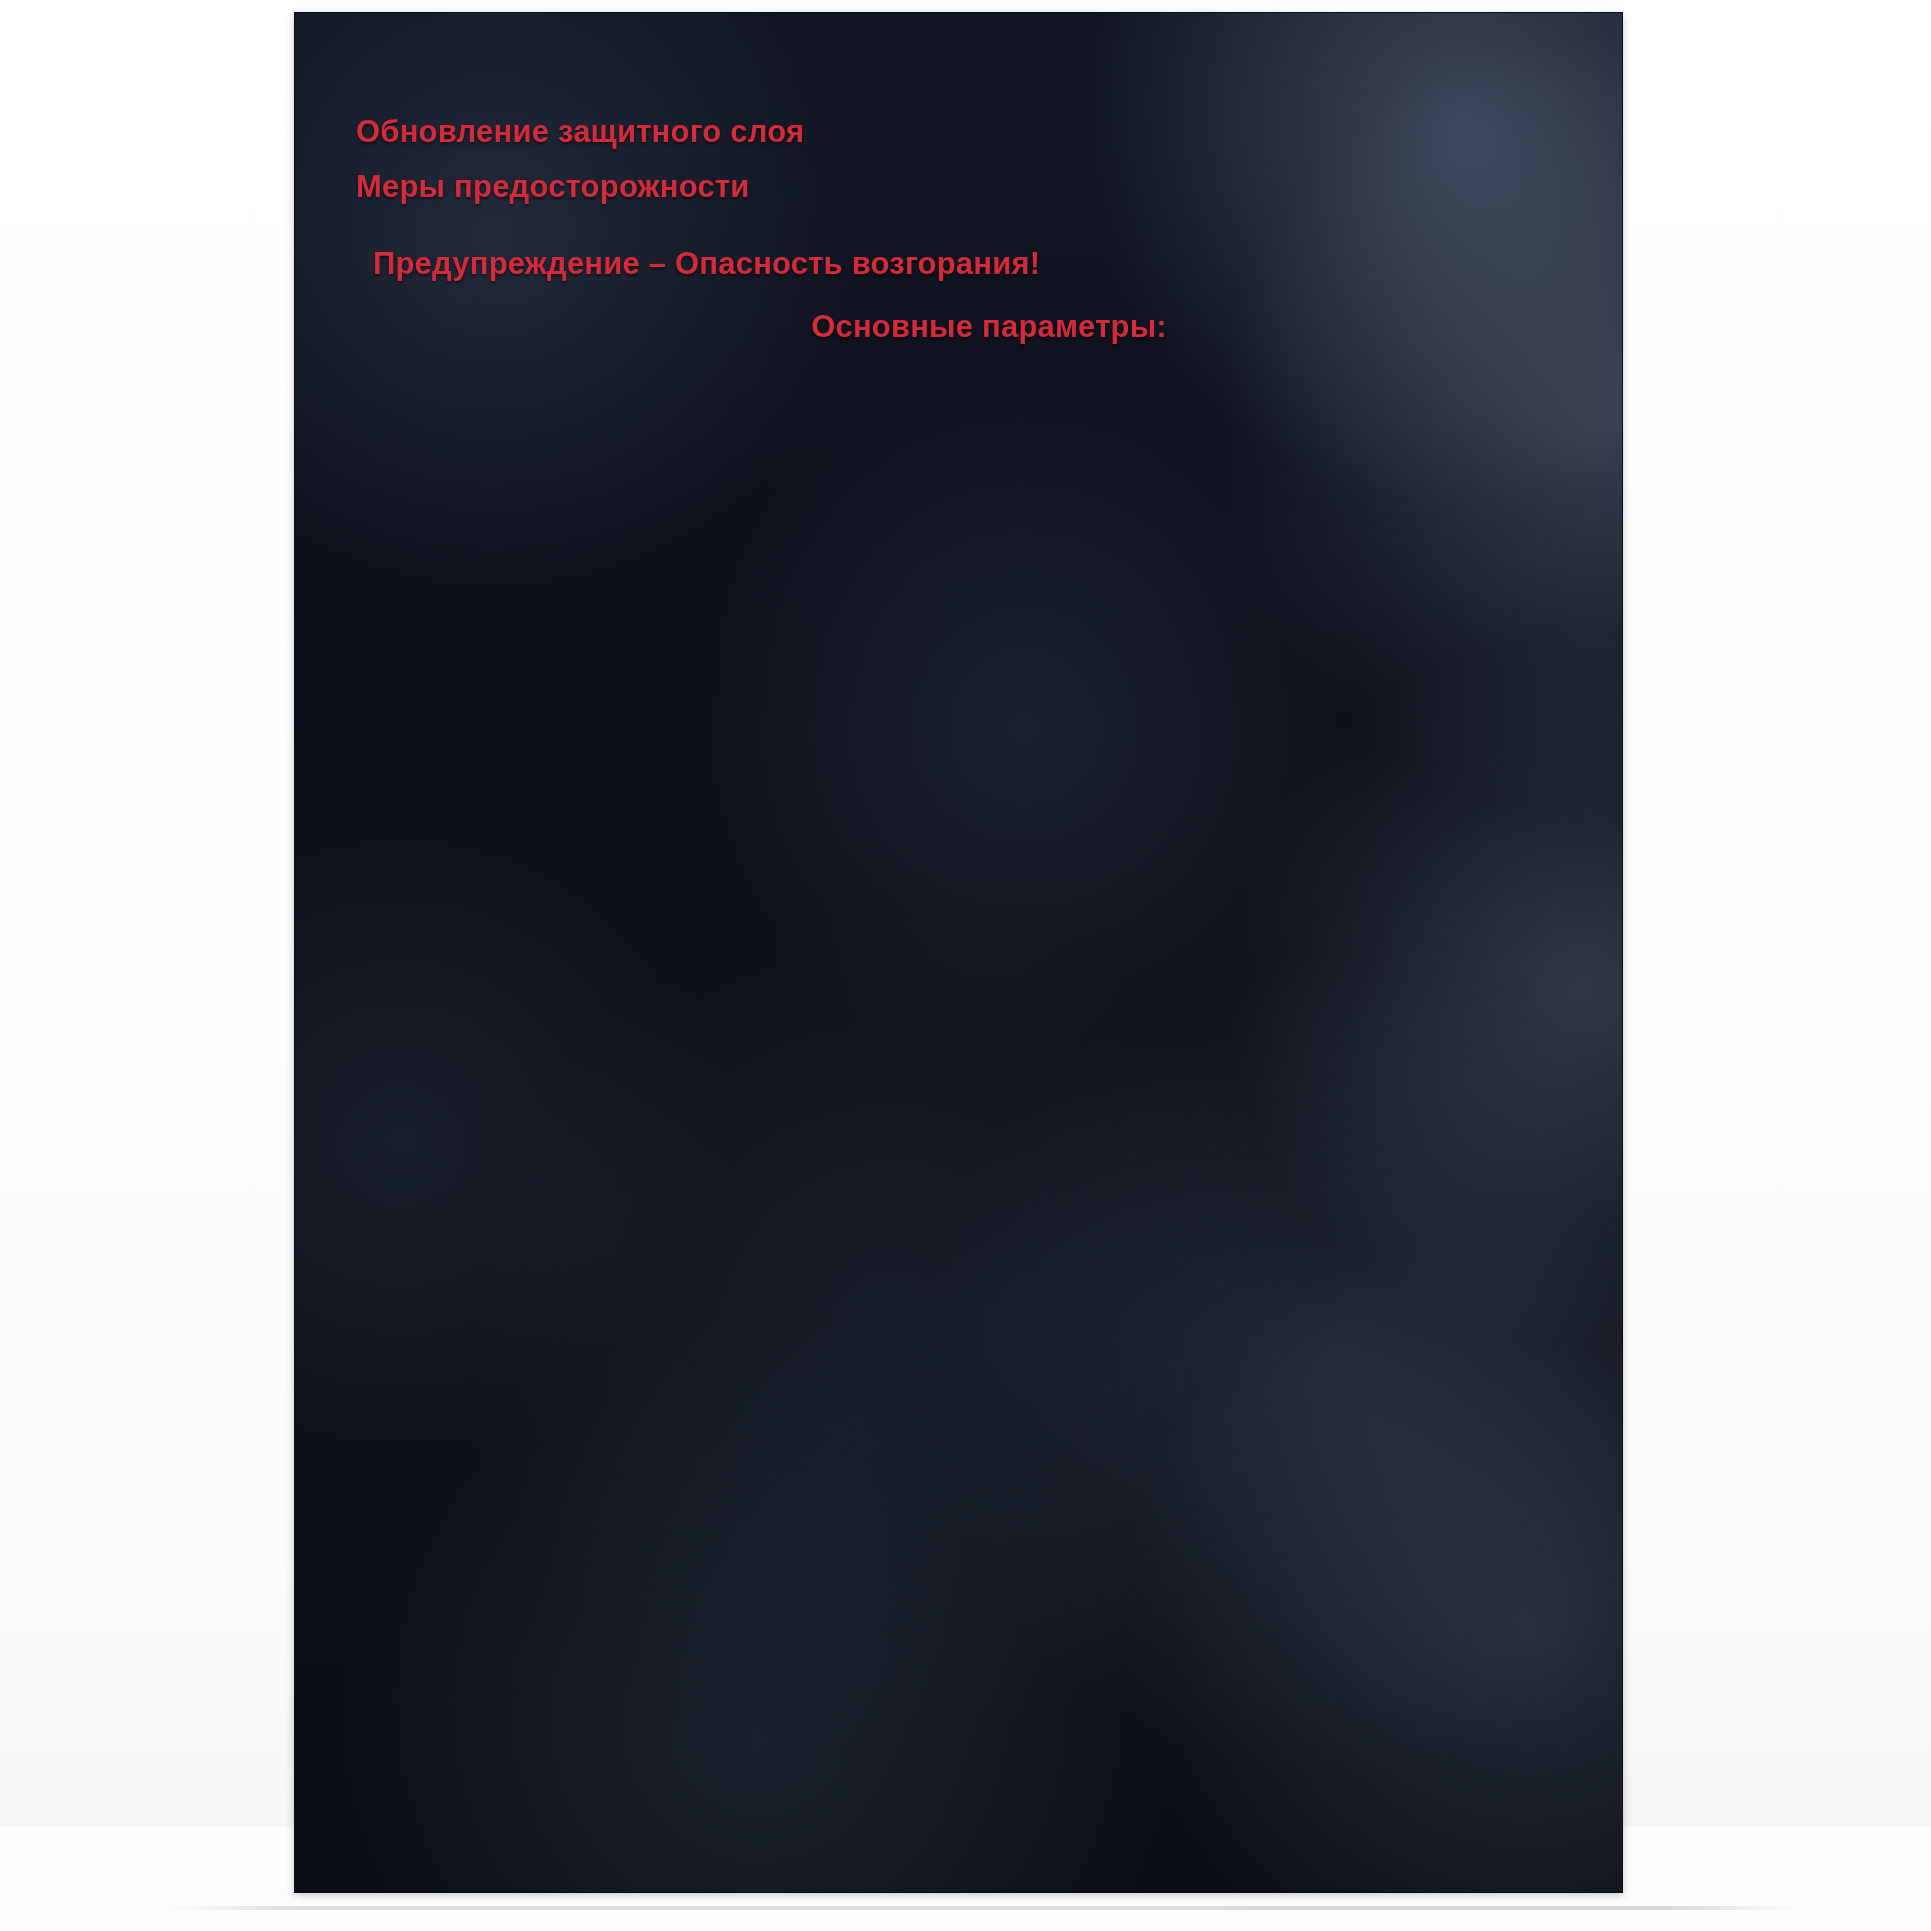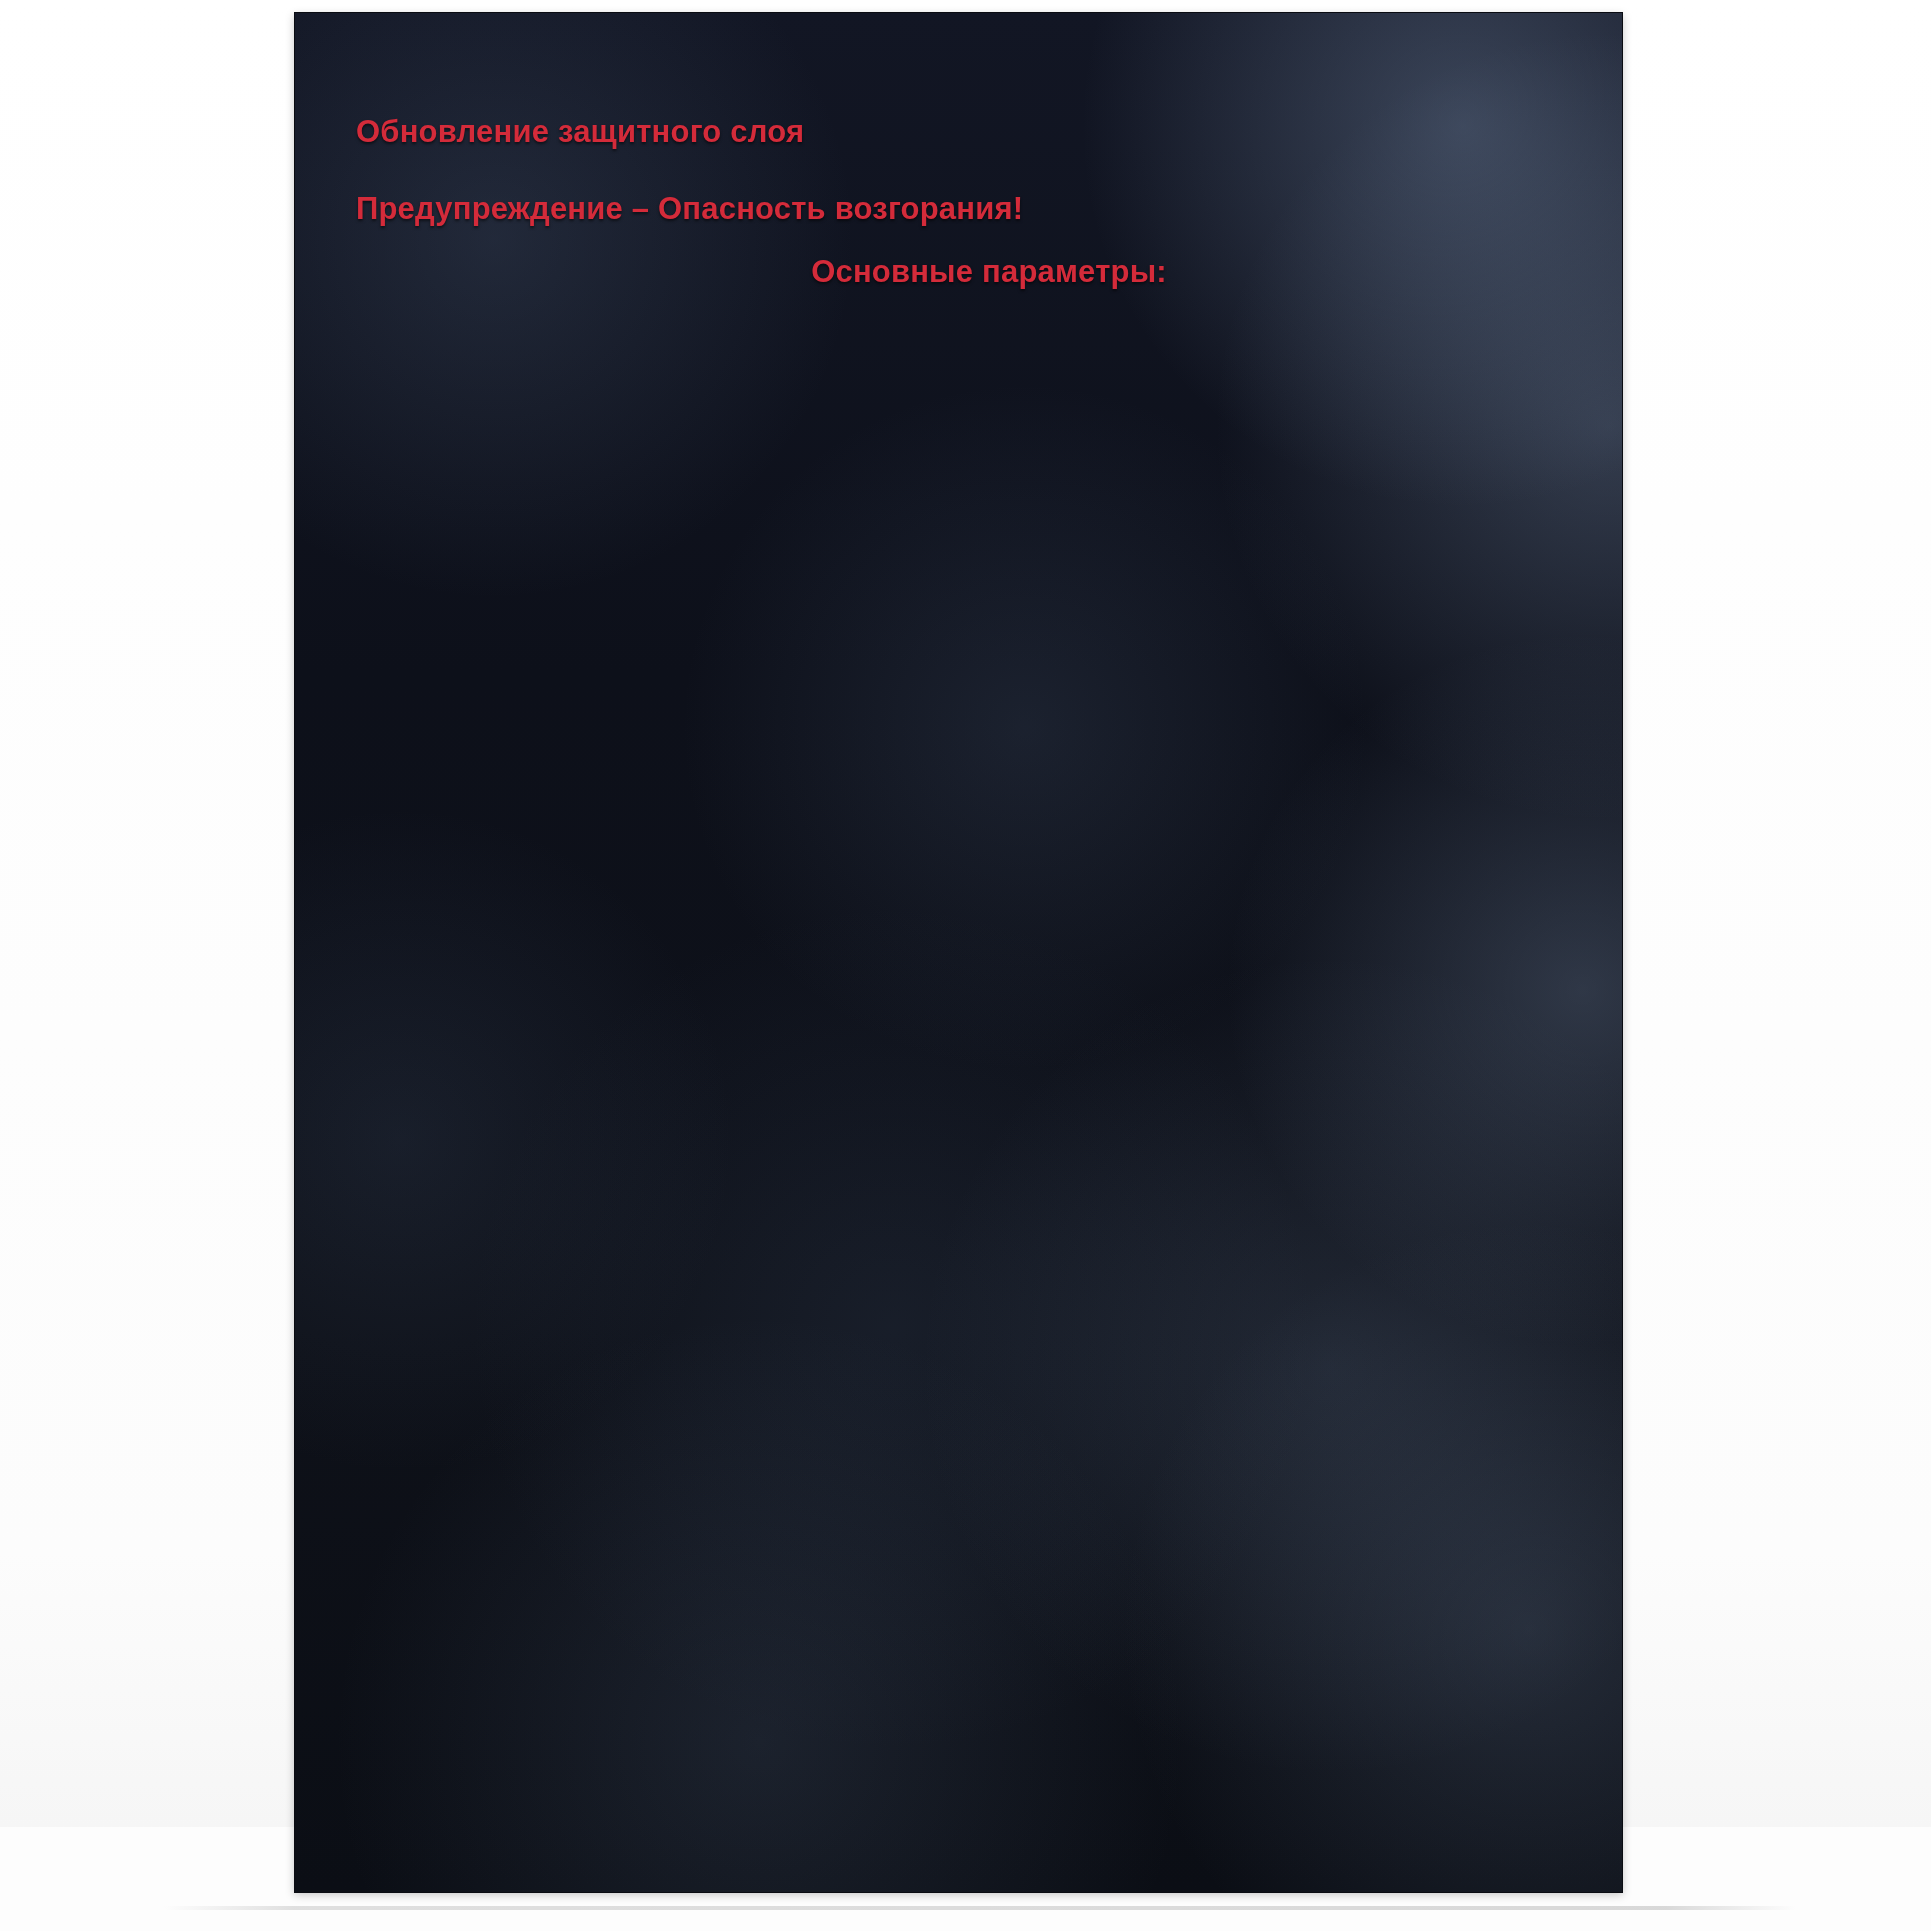--- a/index.html
+++ b/index.html
@@ -49,21 +49,21 @@
     padding-left: 61px;
     font-size: 31px;
     font-weight: 700;
     letter-spacing: 0.2px;
     color: var(--red-heading);
     text-shadow: 0 1.9px 2.9px rgba(0,0,0,0.55);
     white-space: nowrap;
   }
   .gap-first  { margin-top: 23px; margin-bottom: 11.6px; }
   .gap-none   { margin-top: 0;    margin-bottom: 11.6px; }
-  .gap-large  { margin-top: 33px; margin-bottom: 19.3px; }
+  .gap-large  { margin-top: 33px; margin-bottom: 19.3px; margin-left: 17px; }
   .gap-medium { margin-top: 19.3px; margin-bottom: 19.3px; text-align: center; }
   #table-shadow-line {
     position: absolute;
     left: 164px;
     top: 1906px;
     width: 1632px;
     height: 3.9px;
     background: linear-gradient(90deg, rgba(212,212,212,0) 0%, #dadada 8%, #d2d2d2 92%, rgba(212,212,212,0) 100%);
     opacity: 0.85;
   }
@@ -71,20 +71,23 @@
 </head>
 <body>
 
 <div id="photo">
   <div id="card">
       <section></section>
       <section>
         <div class="heading gap-first">Обновление защитного слоя</div>
       </section>
       <section>
+        <div class="heading gap-none">Меры предосторожности</div>
+      </section>
+      <section>
         <div class="heading gap-large">Предупреждение – Опасность возгорания!</div>
       </section>
       <section>
         <div class="heading gap-medium">Основные параметры:</div>
       </section>
     </div>
   <div id="table-shadow-line"></div>
 </div>
 
 

